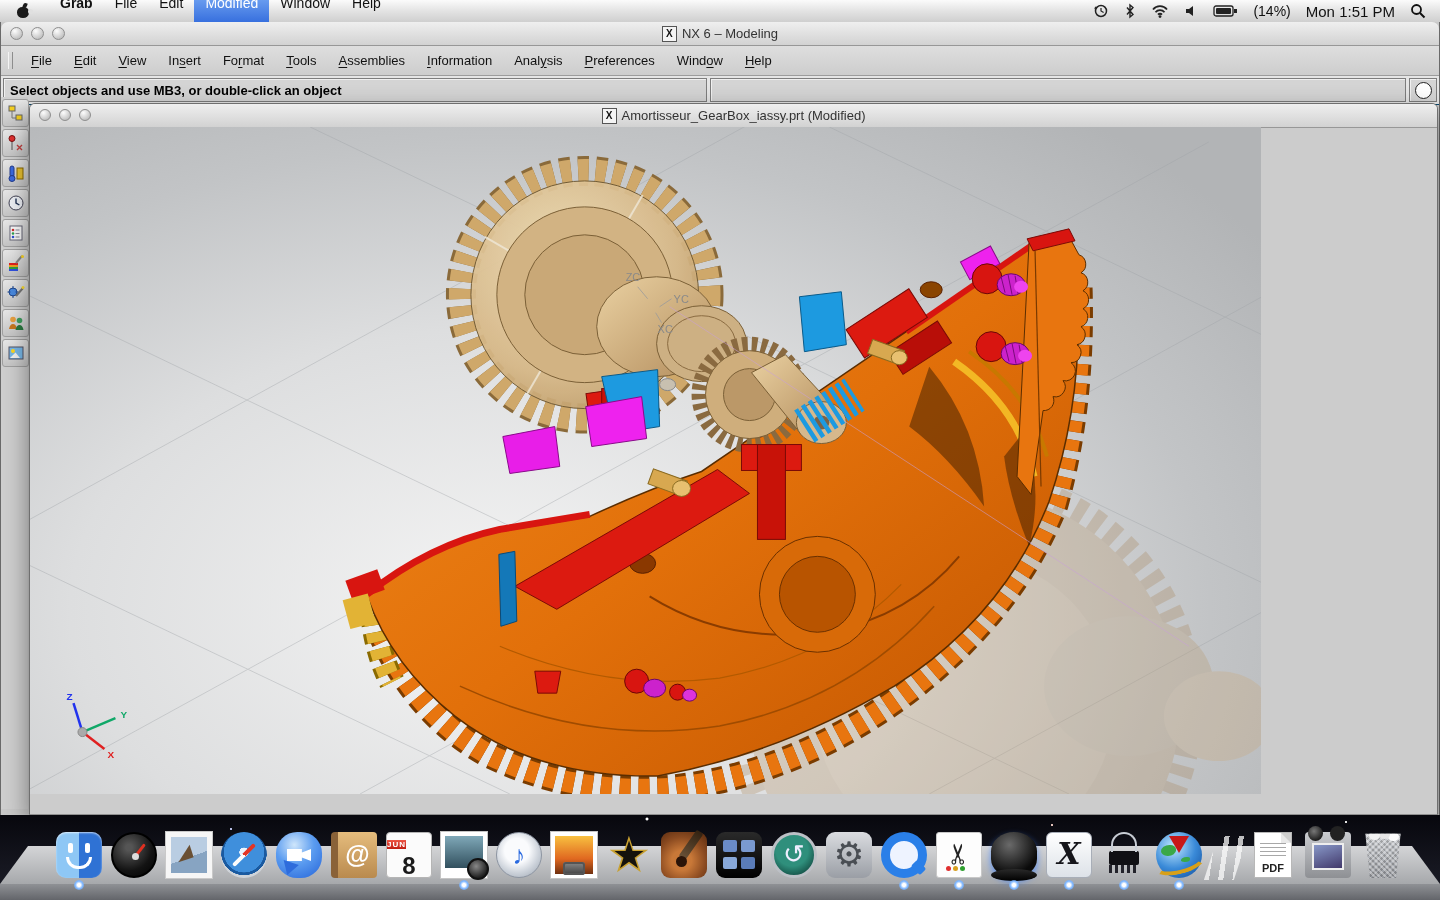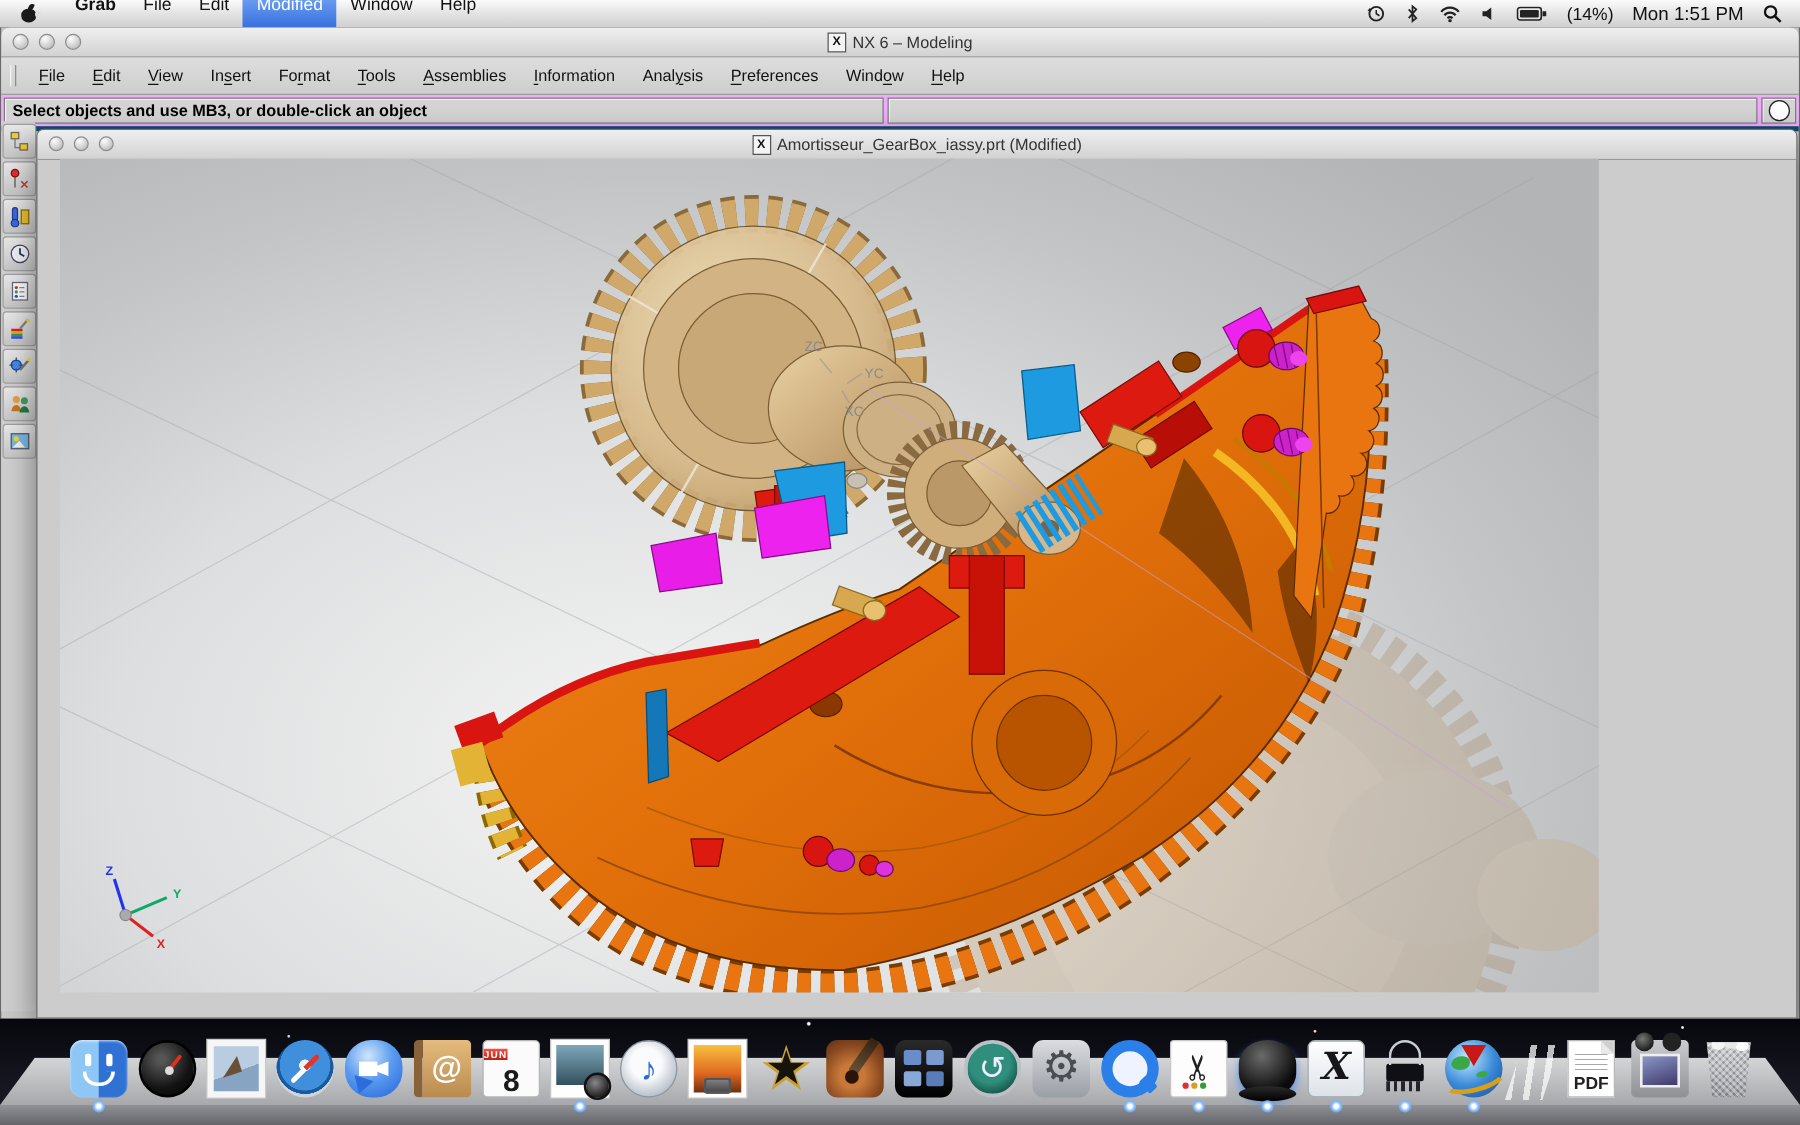--- a/index.html
+++ b/index.html
@@ -32,40 +32,40 @@
   .tl{width:13px;height:13px;border-radius:50%;border:1px solid #8e8e8e;box-sizing:border-box;
       background:radial-gradient(circle at 35% 28%,#fdfdfd,#d2d2d2 55%,#adadad);}
   .wtitle{margin:0 auto;font-size:13px;color:#333;display:flex;align-items:center;gap:5px;}
   .xdocicon{display:inline-block;width:13px;height:14px;background:#f4f4f4;border:1px solid #555;
     font-size:10px;line-height:14px;text-align:center;color:#111;font-weight:bold;}
   .nxmenubar{height:29px;background:linear-gradient(#dedede,#cdcdcd);border-bottom:1px solid #9c9c9c;
     display:flex;align-items:center;font-size:13px;color:#111;}
   .menugrip{width:3px;height:17px;margin:0 7px 0 7px;border-left:1px solid #f4f4f4;border-right:1px solid #8d8d8d;}
   .nx-mi{padding:0 11px;height:29px;line-height:29px;}
   .mn{text-decoration:underline;text-underline-offset:2px;}
-  .nxstatus{height:29px;background:#f0abfc;border-bottom:4px solid #0c4a6e;display:flex;align-items:stretch;padding:2px;gap:3px;box-sizing:border-box;}
+  .nxstatus{height:29px;background:#e5e5e5;border-bottom:1px solid #0c4a6e;display:flex;align-items:stretch;padding:2px;gap:3px;box-sizing:border-box;}
   .sb-box{border:1px solid #7d7d7d;background:#d4d4d4;box-shadow:inset 1px 1px 0 rgba(255,255,255,.65);
     display:flex;align-items:center;padding:0 6px;font-size:13px;font-weight:bold;color:#000;}
   .sb-prompt{width:690px;}
   .sb-right{flex:1;}
   .sb-circlebox{width:26px;display:flex;align-items:center;justify-content:center;padding:0;}
   .idle-circle{width:15px;height:15px;border-radius:50%;background:#fff;border:1.5px solid #222;}
 
   
   #lefttools{position:absolute;left:0;top:75px;width:27px;height:712px;background:#cfcfcf;}
   .ltool{width:25px;height:26px;margin:2px 0 2px 1px;border:1px solid #a0a0a0;border-radius:3px;
     background:linear-gradient(#e8e8e8,#c6c6c6);display:flex;align-items:center;justify-content:center;}
 
   
   #docwin{position:absolute;left:28px;top:81px;width:1409px;height:712px;
     border:1px solid #6f6f6f;box-sizing:border-box;border-radius:6px 6px 0 0;
     box-shadow:0 10px 26px rgba(0,0,0,.45);background:#ccc;}
   #docwin .titlebar{border-radius:5px 5px 0 0;}
   #docwin .tl{width:12px;height:12px;}
-  #viewport{position:absolute;left:18px;top:23px;width:1231px;height:667px;overflow:hidden;
+  #viewport{position:absolute;left:0;top:23px;width:1231px;height:667px;overflow:hidden;
     background:radial-gradient(ellipse 950px 620px at 38% 72%, #f4f4f4 0%, #dddedf 45%, #c2c4c6 75%, #b2b4b6 100%);}
   #docbottom{position:absolute;left:0;top:690px;width:1407px;height:20px;
     background:linear-gradient(#dcdcdc,#c2c2c2);border-top:1px solid #8f8f8f;margin-top:20px;}
   .nx6pill{position:absolute;right:218px;top:2px;background:linear-gradient(#9a9a9a,#7c7c7c);
     color:#fff;font-weight:bold;font-size:12px;padding:1px 12px;border-radius:9px;}
   .resizegrip{position:absolute;right:2px;bottom:2px;width:15px;height:15px;
     background:repeating-linear-gradient(135deg,#9a9a9a 0 2px,transparent 2px 5px);}
 
   
   #desktop{position:absolute;top:815px;left:0;width:1440px;height:85px;background:
@@ -142,21 +142,21 @@
   .a-chip .chip-cal{position:absolute;top:0;left:10px;width:26px;height:20px;border:2px solid #c9ced6;border-bottom:none;border-radius:13px 13px 0 0;box-sizing:border-box;}
   .a-chip::before{content:"";position:absolute;left:8px;top:19px;width:30px;height:14px;background:#101014;border-radius:2px;}
   .a-chip::after{content:"";position:absolute;left:8px;top:33px;width:30px;height:8px;background:repeating-linear-gradient(90deg,#23232b 0 3px,transparent 3px 6px);}
   .a-globe{border-radius:50%;background:radial-gradient(circle at 38% 32%,#c2eaff,#3a8ad8 52%,#1a5aa8 88%);}
   .a-globe::before{content:"";position:absolute;left:5px;top:13px;width:15px;height:11px;background:#3aa848;border-radius:60% 40% 55% 45%;box-shadow:17px 9px 0 -3px #3aa848;}
   .a-globe .globe-ring{position:absolute;left:-4px;top:18px;width:54px;height:24px;border:4px solid transparent;border-bottom-color:#d8a018;border-radius:50%;transform:rotate(-14deg);box-sizing:border-box;}
   .a-globe::after{content:"";position:absolute;left:13px;top:4px;width:0;height:0;border:10px solid transparent;border-top:17px solid #c81818;}
   .a-pdf{width:38px !important;left:6px !important;background:#fff;border:1px solid #b8b8b8;box-sizing:border-box;}
   .a-pdf::before{content:"";position:absolute;right:0;top:0;width:0;height:0;border-top:10px solid #cfcfcf;border-left:10px solid #e9e9e9;}
   .a-pdf::after{content:"";position:absolute;left:5px;top:10px;width:26px;height:16px;background:repeating-linear-gradient(#a8a8a8 0 1px,transparent 1px 4px);}
-  .pdf-label{position:absolute;bottom:3px;width:100%;text-align:center;font-size:14px;font-weight:bold;color:#222;}
+  .pdf-label{position:absolute;bottom:3px;width:100%;text-align:center;font-size:11px;font-weight:bold;color:#222;}
   .a-movie{background:linear-gradient(#caccd0,#8e9094);border-radius:4px;}
   .a-movie::before{content:"";position:absolute;left:3px;top:-6px;width:15px;height:15px;border-radius:50%;background:radial-gradient(circle at 40% 35%,#777,#1e1e1e 70%);box-shadow:22px 0 0 #222;}
   .a-movie::after{content:"";position:absolute;inset:11px 7px 8px 7px;border:2px solid #eee;background:linear-gradient(160deg,#8898c8,#41386a);}
   .a-trash{width:40px !important;left:5px !important;clip-path:polygon(6% 4%,94% 4%,83% 100%,17% 100%);
      background:repeating-linear-gradient(45deg,rgba(255,255,255,.35) 0 2px,transparent 2px 4px),
                 repeating-linear-gradient(-45deg,rgba(70,70,70,.30) 0 2px,transparent 2px 4px),
                 linear-gradient(#d2d5d9,#979aa0);}
   .a-trash::before{content:"";position:absolute;left:6px;top:-1px;width:11px;height:9px;border-radius:50%;background:#f4f4f4;
      box-shadow:10px -1px 0 #e8e8e8,19px 1px 0 #fdfdfd;}
 </style>

